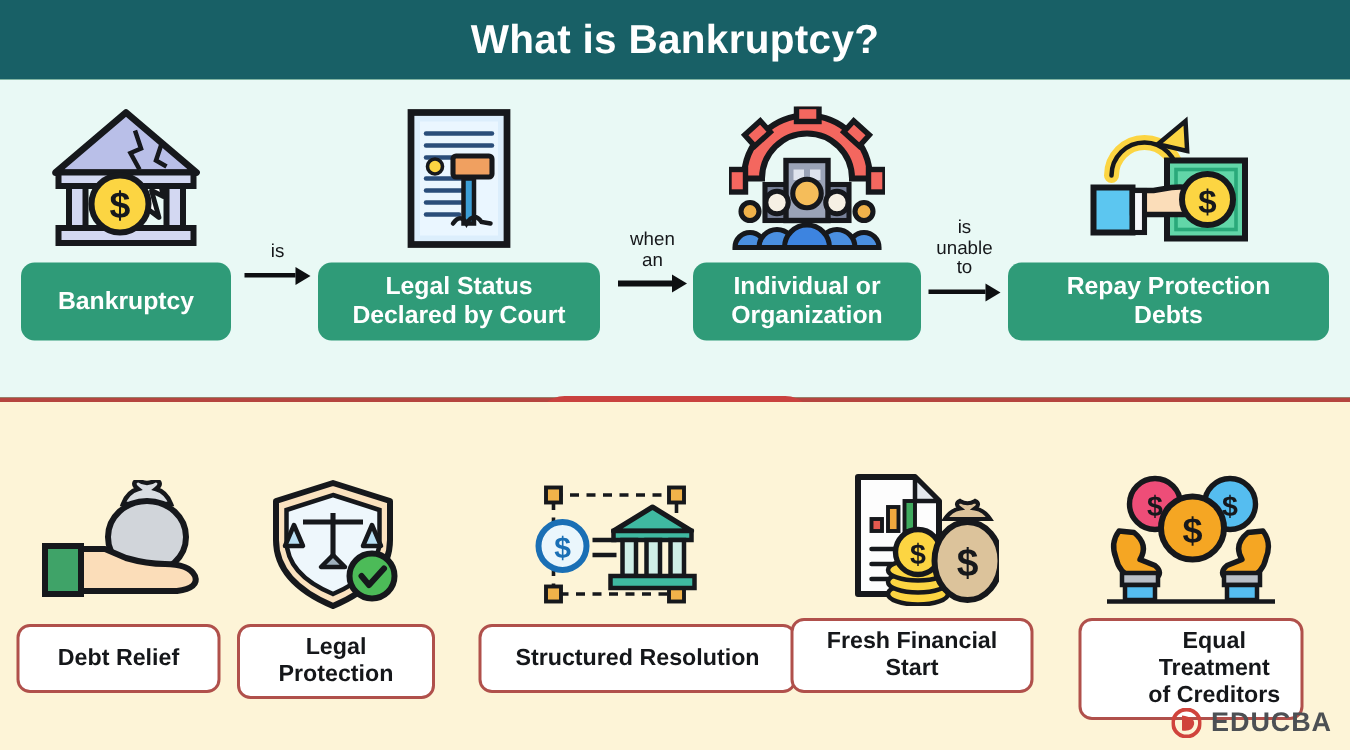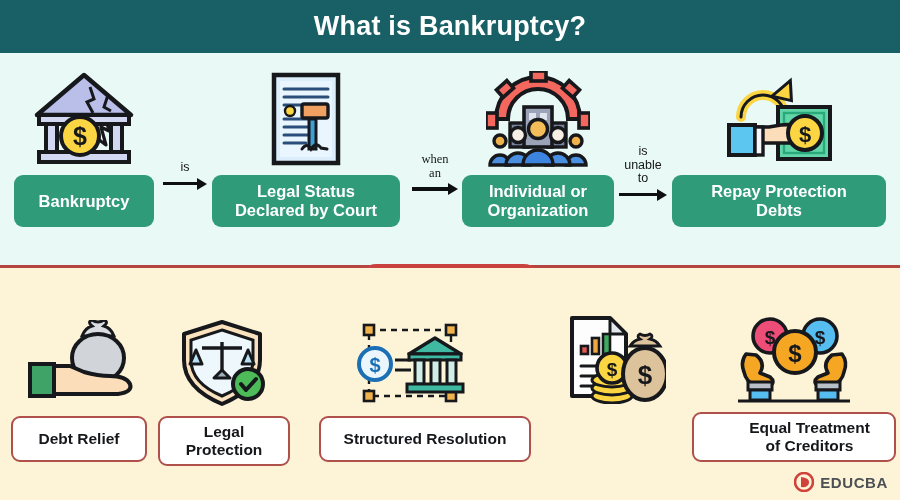--- a/index.html
+++ b/index.html
@@ -136,21 +136,21 @@
     padding: 5px 9px;
     min-height: 46px;
   }
 
   
   #logo {
     position: absolute; right: 12px; bottom: 8px;
     display: flex; align-items: center; gap: 6px;
   }
   #logo-text {
-    font-size: 15px;
+    font-size: 18px;
     font-weight: bold;
     color: #4c5054;
     letter-spacing: .6px;
   }
 </style>
 </head>
 <body>
 
 <div id="page">
 
@@ -204,21 +204,21 @@
             <circle cx="22" cy="40" r="5" fill="#fcd542" stroke="#16181c" stroke-width="2.4"></circle>
             <rect x="41" y="48" width="7" height="30" fill="#3d9fd6" stroke="#16181c" stroke-width="3"></rect>
             <rect x="34" y="33" width="26" height="14" rx="2" fill="#f0a060" stroke="#16181c" stroke-width="3.4"></rect>
             <path d="M34 78 q5 -7 9 0 q5 -8 10 -1 l6 1" fill="none" stroke="#16181c" stroke-width="3" stroke-linecap="round"></path>
           </svg>
         </div>
         <div class="flow-box" style="width:188px; white-space:pre-line;">Legal Status
 Declared by Court</div>
       </div>
 
-      <div class="connector" style="left:404px; top:100px; width:62px;font-family:Liberation Serif, serif;">
+      <div class="connector" style="left:404px; top:100px; width:62px;">
         <div class="connector-label">when
 an</div>
         <div class="arrow">
           <div class="shaft" style="width:36px;"></div>
             <div class="head"></div>
         </div>
       </div>
 
       <div class="flow-node" style="left:468px; top:14px; width:140px;">
         <div class="flow-icon">
@@ -373,41 +373,43 @@
             <ellipse cx="62" cy="76" rx="20" ry="7"></ellipse>
             <ellipse cx="62" cy="68" rx="20" ry="7"></ellipse>
           </g>
           <circle cx="62" cy="56" r="15" fill="#fcd542" stroke="#16181c" stroke-width="3.6"></circle>
           <text x="62" y="64" font-size="19" font-weight="bold" font-family="'Liberation Sans',sans-serif" fill="#16181c" text-anchor="middle">$</text>
           <path d="M80 34 q4 -6 10 -7 q-4 -3 0 -5 q5 3 10 0 q4 2 0 5 q6 1 10 7 Z" fill="#dcc39b" stroke="#16181c" stroke-width="2.8"></path>
           <ellipse cx="95" cy="62" rx="22" ry="26" fill="#dcc39b" stroke="#16181c" stroke-width="4"></ellipse>
           <text x="95" y="72" font-size="26" font-weight="bold" font-family="'Liberation Sans',sans-serif" fill="#16181c" text-anchor="middle">$</text>
         </svg>
       </div>
+      <div class="adv-label" style="width:162px; white-space:pre-line;">Fresh Financial
+Start</div>
     </div>
 
     <div class="adv-card" style="left:703px; top:40px; width:182px;">
       <div class="adv-icon">
         <svg width="124" height="92" viewBox="0 0 124 92">
           <circle cx="38" cy="24" r="17" fill="#ee4d78" stroke="#16181c" stroke-width="3.6"></circle>
           <text x="38" y="32" font-size="19" font-weight="bold" font-family="'Liberation Sans',sans-serif" fill="#16181c" text-anchor="middle">$</text>
           <circle cx="88" cy="24" r="17" fill="#55bdf0" stroke="#16181c" stroke-width="3.6"></circle>
           <text x="88" y="32" font-size="19" font-weight="bold" font-family="'Liberation Sans',sans-serif" fill="#16181c" text-anchor="middle">$</text>
           <circle cx="63" cy="40" r="21" fill="#f5a623" stroke="#16181c" stroke-width="4"></circle>
           <text x="63" y="50" font-size="24" font-weight="bold" font-family="'Liberation Sans',sans-serif" fill="#16181c" text-anchor="middle">$</text>
           <path d="M14 42 q-6 8 -2 18 q2 10 12 14 l14 0 q6 -4 0 -9 l-10 -4 q6 -10 -4 -18 Z" fill="#f5a623" stroke="#16181c" stroke-width="3.6" stroke-linejoin="round"></path>
           <path d="M110 42 q6 8 2 18 q-2 10 -12 14 l-14 0 q-6 -4 0 -9 l10 -4 q-6 -10 4 -18 Z" fill="#f5a623" stroke="#16181c" stroke-width="3.6" stroke-linejoin="round"></path>
           <rect x="16" y="70" width="24" height="8" fill="#b9bfc7" stroke="#16181c" stroke-width="3"></rect>
           <rect x="84" y="70" width="24" height="8" fill="#b9bfc7" stroke="#16181c" stroke-width="3"></rect>
           <rect x="18" y="78" width="20" height="10" fill="#55bdf0" stroke="#16181c" stroke-width="3"></rect>
           <rect x="86" y="78" width="20" height="10" fill="#55bdf0" stroke="#16181c" stroke-width="3"></rect>
           <line x1="6" y1="89" x2="118" y2="89" stroke="#16181c" stroke-width="3"></line>
         </svg>
       </div>
-      <div class="adv-label" style="width:204px; white-space:pre-line;padding-left:40px;">Equal Treatment
+      <div class="adv-label" style="width:150px; white-space:pre-line;padding-left:40px;">Equal Treatment
 of Creditors</div>
     </div>
 
     <div id="logo">
       <svg width="20" height="20" viewBox="0 0 20 20">
         <circle cx="10" cy="10" r="9" fill="none" stroke="#d0433c" stroke-width="2.6"></circle>
         <path d="M7 5 q9 1 8 6 q-1 5 -8 4 Z" fill="#d0433c"></path>
       </svg>
       <span id="logo-text">EDUCBA</span>
     </div>

